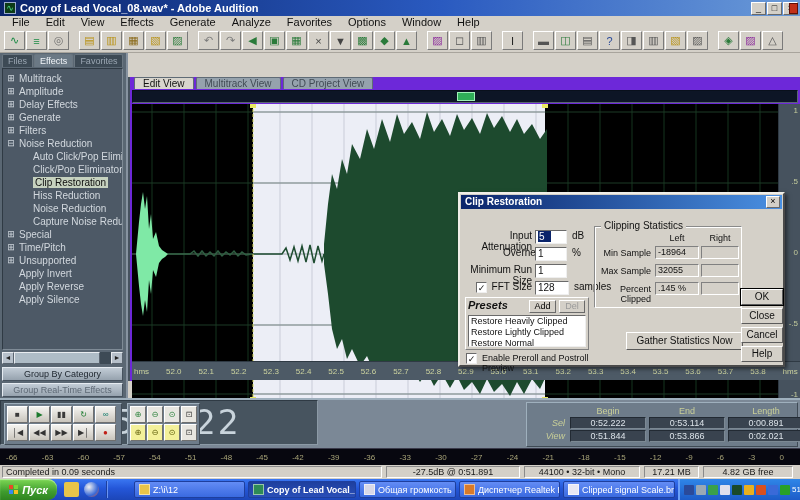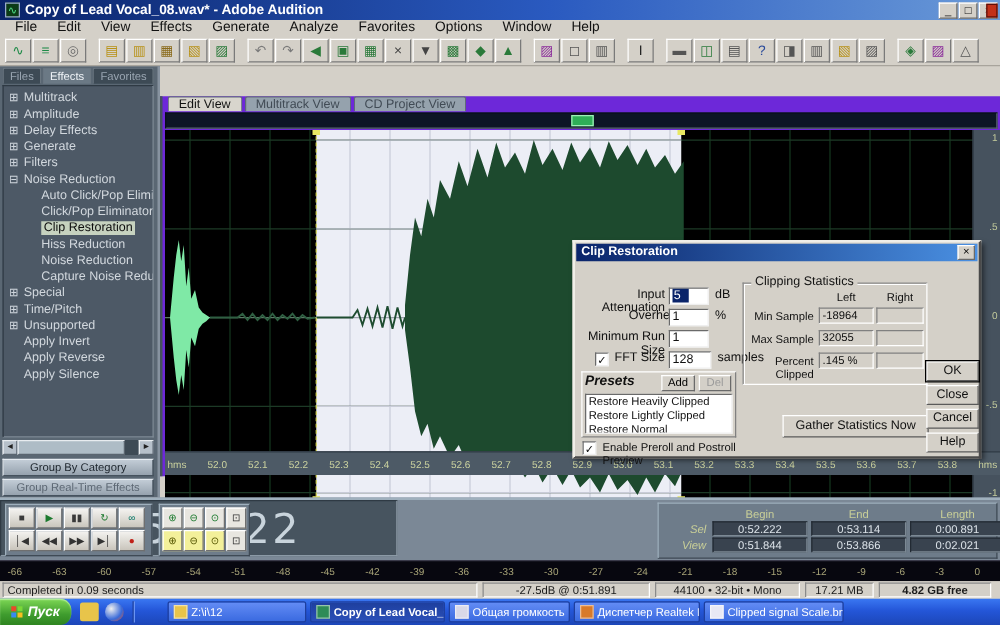--- a/index.html
+++ b/index.html
@@ -63,21 +63,21 @@
 
 
 #meter{position:absolute;left:0;top:448px;right:0;height:17px;background:#07070f;border-top:1px solid #3a3a4a;display:flex;align-items:center;justify-content:space-between;padding:0 16px 0 6px;font-size:8px;color:#a8a478;}
 #clip-box{position:absolute;right:2px;top:3px;width:9px;height:11px;background:#c23018;border:1px solid #601008;}
 #statusbar{position:absolute;left:0;top:465px;right:0;height:14px;background:#d4d0c8;}
 .scell{position:absolute;top:1px;height:12px;line-height:11px;padding:0 3px;font-size:9px;color:#1a1a1a;border:1px solid;border-color:#8a8a8a #fff #fff #8a8a8a;white-space:nowrap;overflow:hidden;}
 #sc-msg{left:2px;width:380px;}
 #sc-level{left:386px;width:134px;text-align:center;}
 #sc-fmt{left:524px;width:116px;text-align:center;}
 #sc-size{left:644px;width:55px;text-align:center;}
-#sc-free{left:703px;width:90px;text-align:center;font-weight:bold;}
+#sc-free{left:703px;width:90px;text-align:center;}
 #taskbar{position:absolute;left:0;top:479px;right:0;height:21px;background:linear-gradient(#3a77f2,#2456d8 45%,#1c46b8);}
 #start-btn{position:absolute;left:0;top:0;width:57px;height:21px;background:linear-gradient(#7ed855,#3f9c2e 60%,#2e8420);border-radius:0 9px 9px 0;color:#fff;font-weight:bold;font-style:italic;font-size:11px;display:flex;align-items:center;justify-content:center;gap:3px;box-shadow:inset 0 1px 1px #b8f0a0;}
 #win-flag{width:10px;height:10px;display:grid;grid-template-columns:4px 4px;grid-auto-rows:4px;gap:1px;}
 #win-flag span:nth-child(1){background:#e84a2a;}#win-flag span:nth-child(2){background:#7ad838;}
 #win-flag span:nth-child(3){background:#3a8af0;}#win-flag span:nth-child(4){background:#f8c020;}
 .qicon{position:absolute;top:3px;width:15px;height:15px;border-radius:2px;}
 #ql-1{left:64px;background:#e8c44a;}
 #ql-2{left:84px;background:radial-gradient(circle at 5px 5px,#f0f0f0,#3a6ad8 60%,#e85020);border-radius:50%;}
 #ql-sep{position:absolute;left:106px;top:2px;width:2px;height:17px;background:#1c3f9e;border-right:1px solid #6a94f4;}
 .task{position:absolute;top:2px;height:17px;background:linear-gradient(#638cf5,#3a6ae0);border:1px solid #1e3f9e;border-radius:2px;color:#fff;font-size:9px;display:flex;align-items:center;padding:0 4px;gap:3px;overflow:hidden;white-space:nowrap;}
@@ -518,20 +518,36 @@
         <div class="task" data-active="0" style="left: 459px; width: 101px;">
           <span class="ticon" style="background: rgb(216, 122, 42);"></span>
           <span>Диспетчер Realtek HD</span>
         </div>
 
         <div class="task" data-active="0" style="left: 563px; width: 112px;">
           <span class="ticon" style="background: rgb(232, 232, 244);"></span>
           <span>Clipped signal Scale.bmp ...</span>
         </div>
       </div>
+    <div id="tray">
+      <span style="display:flex;gap:2px;align-items:center;">
+
+      <span class="tray-icon" style="background: rgb(42, 74, 154);"></span>
+          <span class="tray-icon" style="background: rgb(154, 168, 180);"></span>
+          <span class="tray-icon" style="background: rgb(58, 160, 74);"></span>
+          <span class="tray-icon" style="background: rgb(224, 224, 236);"></span>
+          <span class="tray-icon" style="background: rgb(26, 74, 42);"></span>
+          <span class="tray-icon" style="background: rgb(232, 176, 32);"></span>
+          <span class="tray-icon" style="background: rgb(216, 80, 32);"></span>
+          <span class="tray-icon" style="background: rgb(58, 106, 216);"></span>
+          <span class="tray-icon" style="background: rgb(40, 160, 40);"></span>
+        </span>
+      <span id="tray-label">51</span>
+
+    </div>
   </div>
 
   <div id="dialog">
     <div id="dialog-title">Clip Restoration</div>
     <div id="dialog-close">×</div>
 
     <div class="drow" style="top:36px;">
       <span class="dlabel" style="left:0;width:72px;">Input Attenuation</span>
       <span class="dfield" style="left:75px;width:32px;"><span class="dsel">5</span></span>
       <span class="dunit" style="left:112px;">dB</span>

